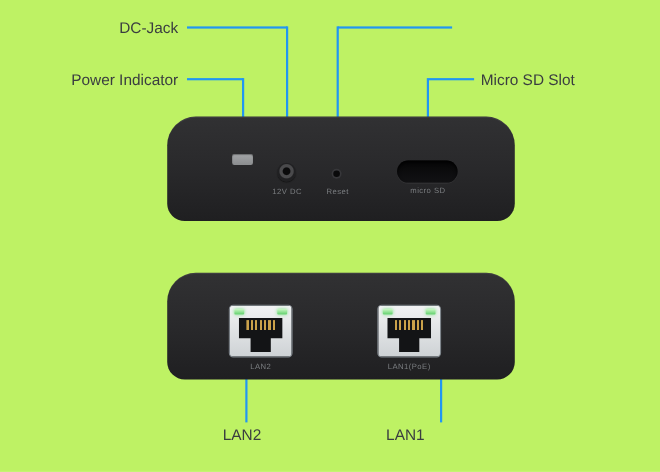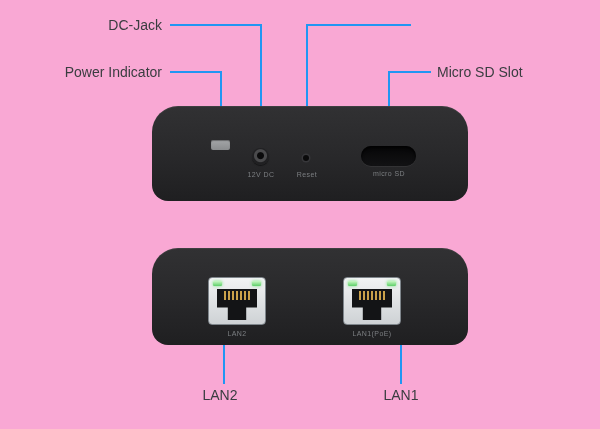--- a/index.html
+++ b/index.html
@@ -4,33 +4,33 @@
 <style>
   :root{
     --accent:#2196f3;
     --label-text:#3a3d40;
     --device-body:#29292b;
     --port-text:#85888c;
   }
   html,body{margin:0;padding:0;background:#ffffff;}
   .canvas{
     position:relative;width:600px;height:429px;margin:0;
-    font-family:"Liberation Sans",sans-serif;background:#f9a8d4;overflow:hidden;
+    font-family:"Liberation Sans",sans-serif;background:#bef264;overflow:hidden;
   }
   
   .callout{
     position:absolute;font-size:14px;font-weight:500;color:var(--label-text);
     line-height:16px;white-space:nowrap;
   }
   .cl-dc{left:60px;top:17px;width:102px;text-align:right;}
   .cl-reset{left:418px;top:17px;}
   .cl-power{left:30px;top:64px;width:132px;text-align:right;}
   .cl-sd{left:437px;top:64px;}
   .cl-lan2{left:170px;top:387px;width:100px;text-align:center;}
-  .cl-lan1{left:351px;top:387px;width:100px;text-align:center;}
+  .cl-lan1{left:351px;top:387px;width:100px;}
   
   .line{position:absolute;background:var(--accent);}
   .h{height:1.5px;}
   .v{width:1.5px;}
   .ln-dc-h{left:170px;top:24px;width:91px;}
   .ln-dc-v{left:260px;top:24px;height:102px;}
   .ln-reset-h{left:307px;top:24px;width:104px;}
   .ln-reset-v{left:306px;top:24px;height:102px;}
   .ln-power-h{left:170px;top:71px;width:51px;}
   .ln-power-v{left:220px;top:71px;height:58px;}

